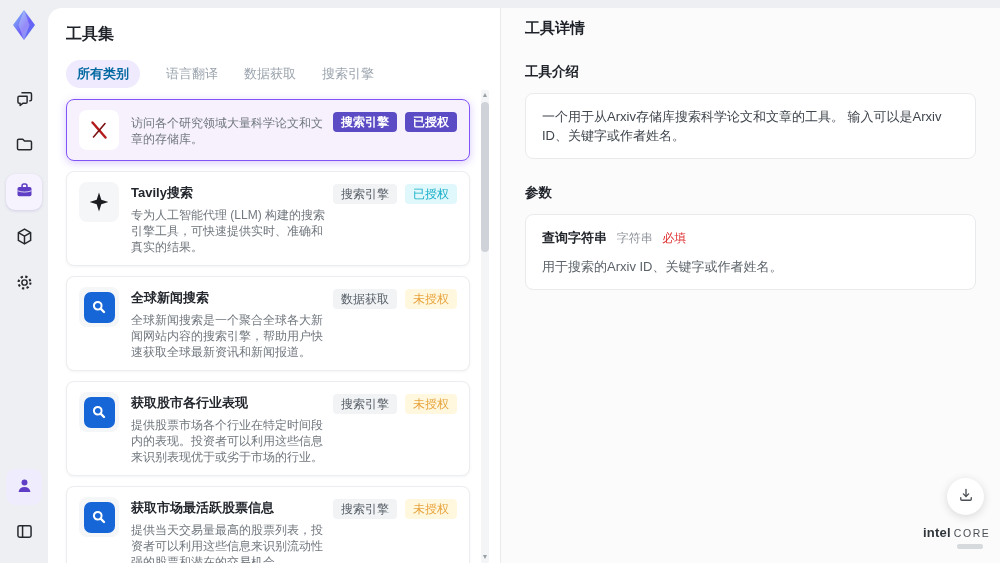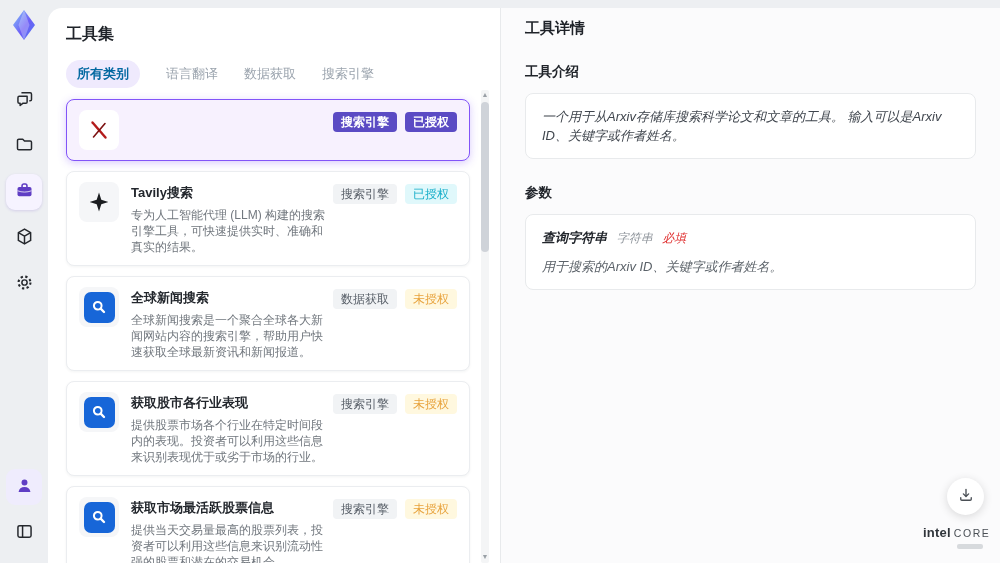--- a/index.html
+++ b/index.html
@@ -83,21 +83,21 @@
 
   
   .detail-col {
     flex:1; border-left:1px solid #e8eaec; background:#fbfbfc;
     padding:11px 24px; position:relative;
   }
   .detail-title { font-size:15px; font-weight:bold; }
   .section-h { font-size:13.5px; font-weight:bold; margin-top:25px; margin-bottom:12px; }
   .info-box {
     background:#fff; border:1px solid #e8eaec; border-radius:8px;
-    padding:13px 16px; font-size:13px; color:#3f454d; line-height:19px;font-style:italic;
+    padding:13px 16px; font-size:13px; color:#3f454d; line-height:19px;
   }
   .param-name { font-size:13px; font-weight:bold; color:#23272d; }
   .param-type { font-size:12px; color:#8a9097; margin-left:6px; }
   .param-required { font-size:12px; color:#e03131; margin-left:6px; }
   .param-desc { font-size:13px; color:#5b6269; margin-top:9px; }
 
   
   .fab {
     position:absolute; right:16px; bottom:48px; width:37px; height:37px; border-radius:50%;
     background:#fff; box-shadow:0 2px 10px rgba(0,0,0,.14);
@@ -208,20 +208,21 @@
 
     <div class="tool-list">
         <div class="card selected">
     <div class="tool-icon">
             <svg viewBox="0 0 24 24" style="width: 24px; height: 24px;">
               <path d="M5.5 4.5l13 15" stroke="#b31b1b" stroke-width="2.4" stroke-linecap="round" fill="none"></path>
               <path d="M18 5.5L6.5 19" stroke="#7d1212" stroke-width="1.6" stroke-linecap="round" fill="none"></path>
             </svg>
           </div>
     <div class="tool-body">
+      <div class="tool-desc">访问各个研究领域大量科学论文和文章的存储库。</div>
     </div>
     <div class="tool-tags">
       <span class="badge cat">搜索引擎</span>
       <span class="badge auth-granted">已授权</span>
     </div>
   </div>
         <div class="card">
     <div class="tool-icon">
             <svg viewBox="0 0 24 24" style="width: 24px; height: 24px;">
               <path d="M12 2.6l2.3 7.1L21.4 12l-7.1 2.3L12 21.4l-2.3-7.1L2.6 12l7.1-2.3z" fill="#1b1d20"></path>

